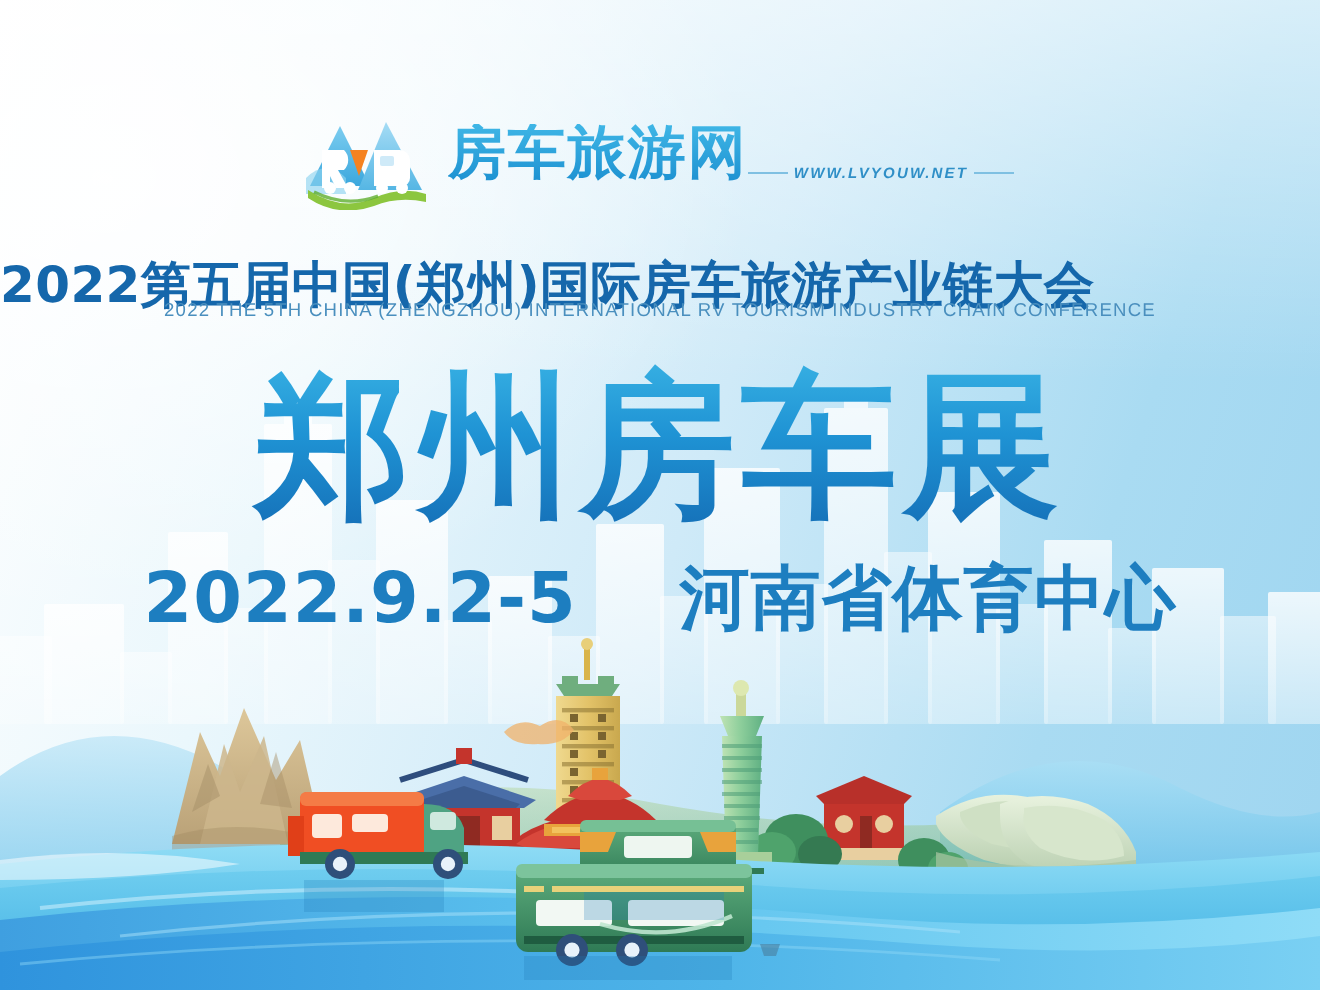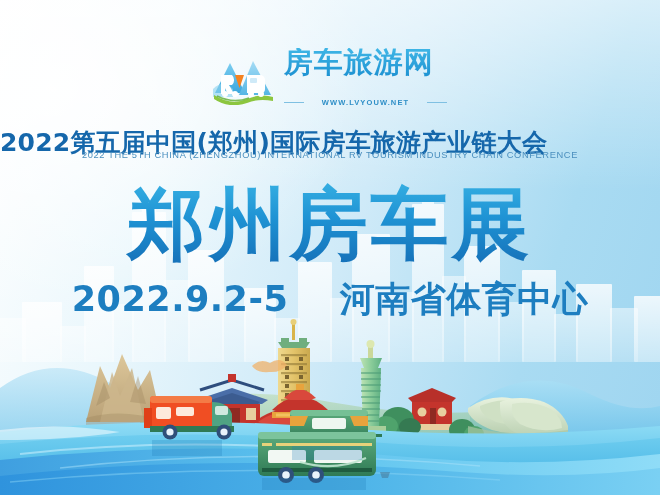--- a/index.html
+++ b/index.html
@@ -42,23 +42,23 @@
     display:flex;align-items:center;justify-content:center;gap:9px;
   }
   .logo-mark{position:relative;width:62px;height:56px;flex:none;}
   .logo-zh{
     font-family:"DejaVu Sans","Liberation Sans",sans-serif;
     font-size:29px;font-weight:700;letter-spacing:1px;line-height:1;
     background:linear-gradient(180deg,#3fb6e6 0%,#1b8fd0 100%);
     -webkit-background-clip:text;background-clip:text;color:transparent;
     padding-bottom:2px;
   }
-  .logo-col{display:flex;flex-direction:column;}
+  .logo-col{display:flex;flex-direction:row;align-items:center;}
   .logo-url{
-    display:flex;align-items:center;gap:18px;margin-top:19px;
+    display:flex;align-items:center;gap:3px;margin-top:19px;font-style:italic;
   }
   .logo-url .u{
     font-size:7.5px;font-weight:700;letter-spacing:1.1px;color:#2f8fc7;
   }
   .rule{width:20px;height:1px;background:#7fc0e2;display:block;}
 
   
   .title-zh{
     position:absolute;left:0;right:0;top:126px;text-align:left;
     font-family:"DejaVu Sans","Liberation Sans",sans-serif;

